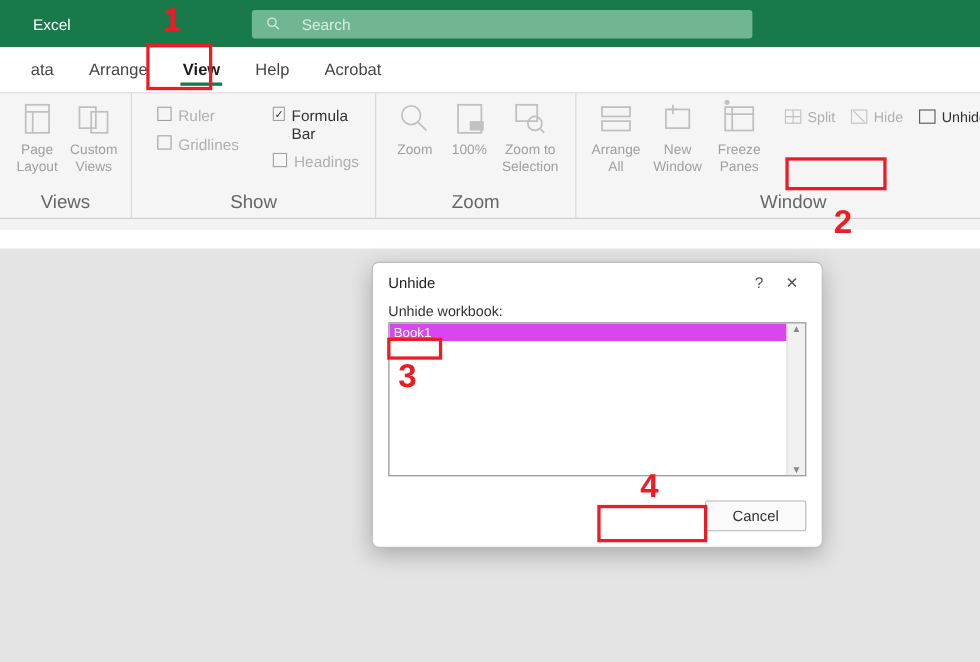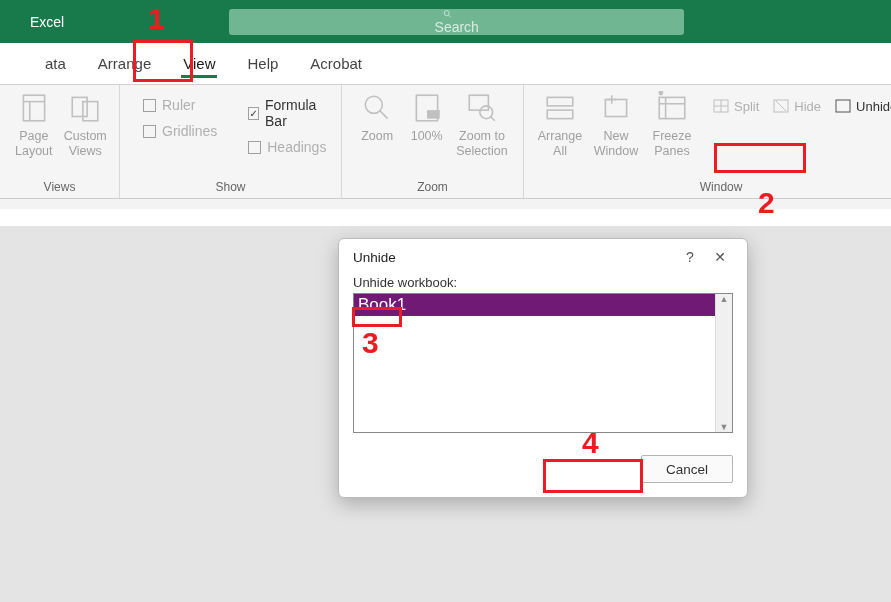--- a/index.html
+++ b/index.html
@@ -1,42 +1,42 @@
 <!DOCTYPE html>
 <html><head>
 <meta charset="utf-8">
 <style>
   * { box-sizing: border-box; margin: 0; padding: 0; font-family: "Segoe UI", Arial, sans-serif; }
   body { width: 891px; height: 602px; background: #f3f3f3; overflow: hidden; position: relative; }
 
   
   .titlebar { height: 43px; background: #187a4a; display: flex; align-items: center; color: white; }
   .titlebar .appname { padding: 0 30px; font-size: 14px; }
-  .titlebar .search { margin-left: 135px; width: 455px; height: 26px; background: #70b693; border-radius: 3px; display: flex; align-items: center; padding: 0 12px; color: #e0f0e8; flex-direction: column; }
+  .titlebar .search { margin-left: 135px; width: 455px; height: 26px; background: #70b693; border-radius: 3px; display: flex; align-items: center; padding: 0 12px; color: #e0f0e8; }
   .titlebar .search svg { width: 15px; height: 15px; margin-right: 18px; }
   .titlebar .search span { font-size: 14px; color: #d8ebe1; }
 
   
-  .tabs { height: 42px; background: #fff; border-bottom: 1px solid #d0d0d0; display: flex; align-items: center; padding-left: 29px; gap: 0; }
+  .tabs { height: 42px; background: #fff; border-bottom: 1px solid #d0d0d0; display: flex; align-items: center; padding-left: 12px; gap: 0; }
   .tab { padding: 10px 16px; font-size: 15px; color: #444; cursor: pointer; position: relative; }
-  .tab.active { font-weight: 400; color: #1a1a1a; text-align: center; }
+  .tab.active { font-weight: 700; color: #1a1a1a; text-align: center; }
   .tab.active::after { content: ""; position: absolute; bottom: 4px; left: 14px; right: 14px; height: 3px; background: #187a4a; }
 
   
   .ribbon { height: 114px; background: #f5f5f5; border-bottom: 1px solid #ccc; display: flex; }
   .group { border-right: 1px solid #d8d8d8; display: flex; flex-direction: column; height: 100%; }
   .group-body { flex: 1; display: flex; align-items: flex-start; padding: 4px 8px 0; }
-  .group-label { text-align: center; font-size: 12px; color: #666; padding-bottom: 4px; }
+  .group-label { text-align: center; font-size: 17px; color: #666; padding-bottom: 4px; }
 
   .bigbtn { display: flex; flex-direction: column; align-items: center; justify-content: flex-start; width: 56px; padding-top: 2px; font-size: 12.5px; color: #a0a0a0; text-align: center; line-height: 1.2; }
   .bigbtn svg { width: 34px; height: 34px; margin-bottom: 4px; }
   .bigbtn.wide { width: 68px; }
 
   .checkcol { display: flex; flex-direction: column; gap: 10px; padding: 8px 10px 0; }
-  .checkitem { display: flex; align-items: center; gap: 6px; font-size: 14px; color: #b0b0b0; padding-left: 11px; }
+  .checkitem { display: flex; align-items: flex-start; gap: 6px; font-size: 14px; color: #b0b0b0; padding-left: 11px; }
   .checkitem.enabled { color: #333; }
   .chkbox { width: 13px; height: 13px; border: 1px solid #a0a0a0; display: inline-flex; align-items: center; justify-content: center; font-size: 10px; color: #333; }
 
   .wincol { display: flex; flex-direction: row; gap: 4px; padding: 5px 8px 0; }
   .smallbtn { display: flex; align-items: center; gap: 5px; font-size: 13px; color: #b0b0b0; height: 24px; padding: 0 5px; }
   .smallbtn.enabled { color: #333; }
   .smallbtn svg { width: 16px; height: 16px; }
 
   
   .fbar { height: 26px; background: #fff; border-bottom: 1px solid #ccc; margin-top: 10px; }
@@ -46,21 +46,21 @@
 
   
   .dialog { position: absolute; left: 338px; top: 238px; width: 410px; background: #fff; border: 1px solid #bbb; box-shadow: 0 6px 20px rgba(0,0,0,0.25); border-radius: 6px; }
   .dlg-titlebar { display: flex; align-items: center; padding: 10px 12px 6px 14px; }
   .dlg-title { flex: 1; font-size: 13.5px; color: #222; }
   .dlg-help { width: 30px; text-align: center; font-size: 14px; color: #555; cursor: pointer; }
   .dlg-close { width: 30px; text-align: center; font-size: 14px; color: #555; cursor: pointer; }
   .dlg-body { padding: 4px 14px 12px; }
   .dlg-label { font-size: 13px; color: #333; margin-bottom: 3px; }
   .listbox { width: 100%; height: 140px; border: 1px solid #888; background: #fff; position: relative; overflow: hidden; }
-  .listitem { background: #701a75; color: #fff; font-size: 17px; padding: 1px 4px; }
+  .listitem { background: #d946ef; color: #fff; font-size: 12px; padding: 1px 4px; }
   .scrollbar { position: absolute; right: 0; top: 0; bottom: 0; width: 17px; background: #f0f0f0; border-left: 1px solid #ddd; display: flex; flex-direction: column; justify-content: space-between; align-items: center; font-size: 9px; color: #888; }
   .dlg-buttons { display: flex; justify-content: flex-end; gap: 8px; padding: 10px 14px 14px; }
   .dlg-btn { width: 92px; height: 28px; border: 1px solid #b5b5b5; background: #fafafa; font-size: 13.5px; color: #333; cursor: pointer; border-radius: 2px; }
 
   
   .annot { position: absolute; border: 3px solid #ed1c24; pointer-events: none; }
   .annot-num { position: absolute; color: #ed1c24; font-weight: 900; font-size: 30px; font-family: Arial, sans-serif; pointer-events: none; }
 </style>
 </head>
 <body>

